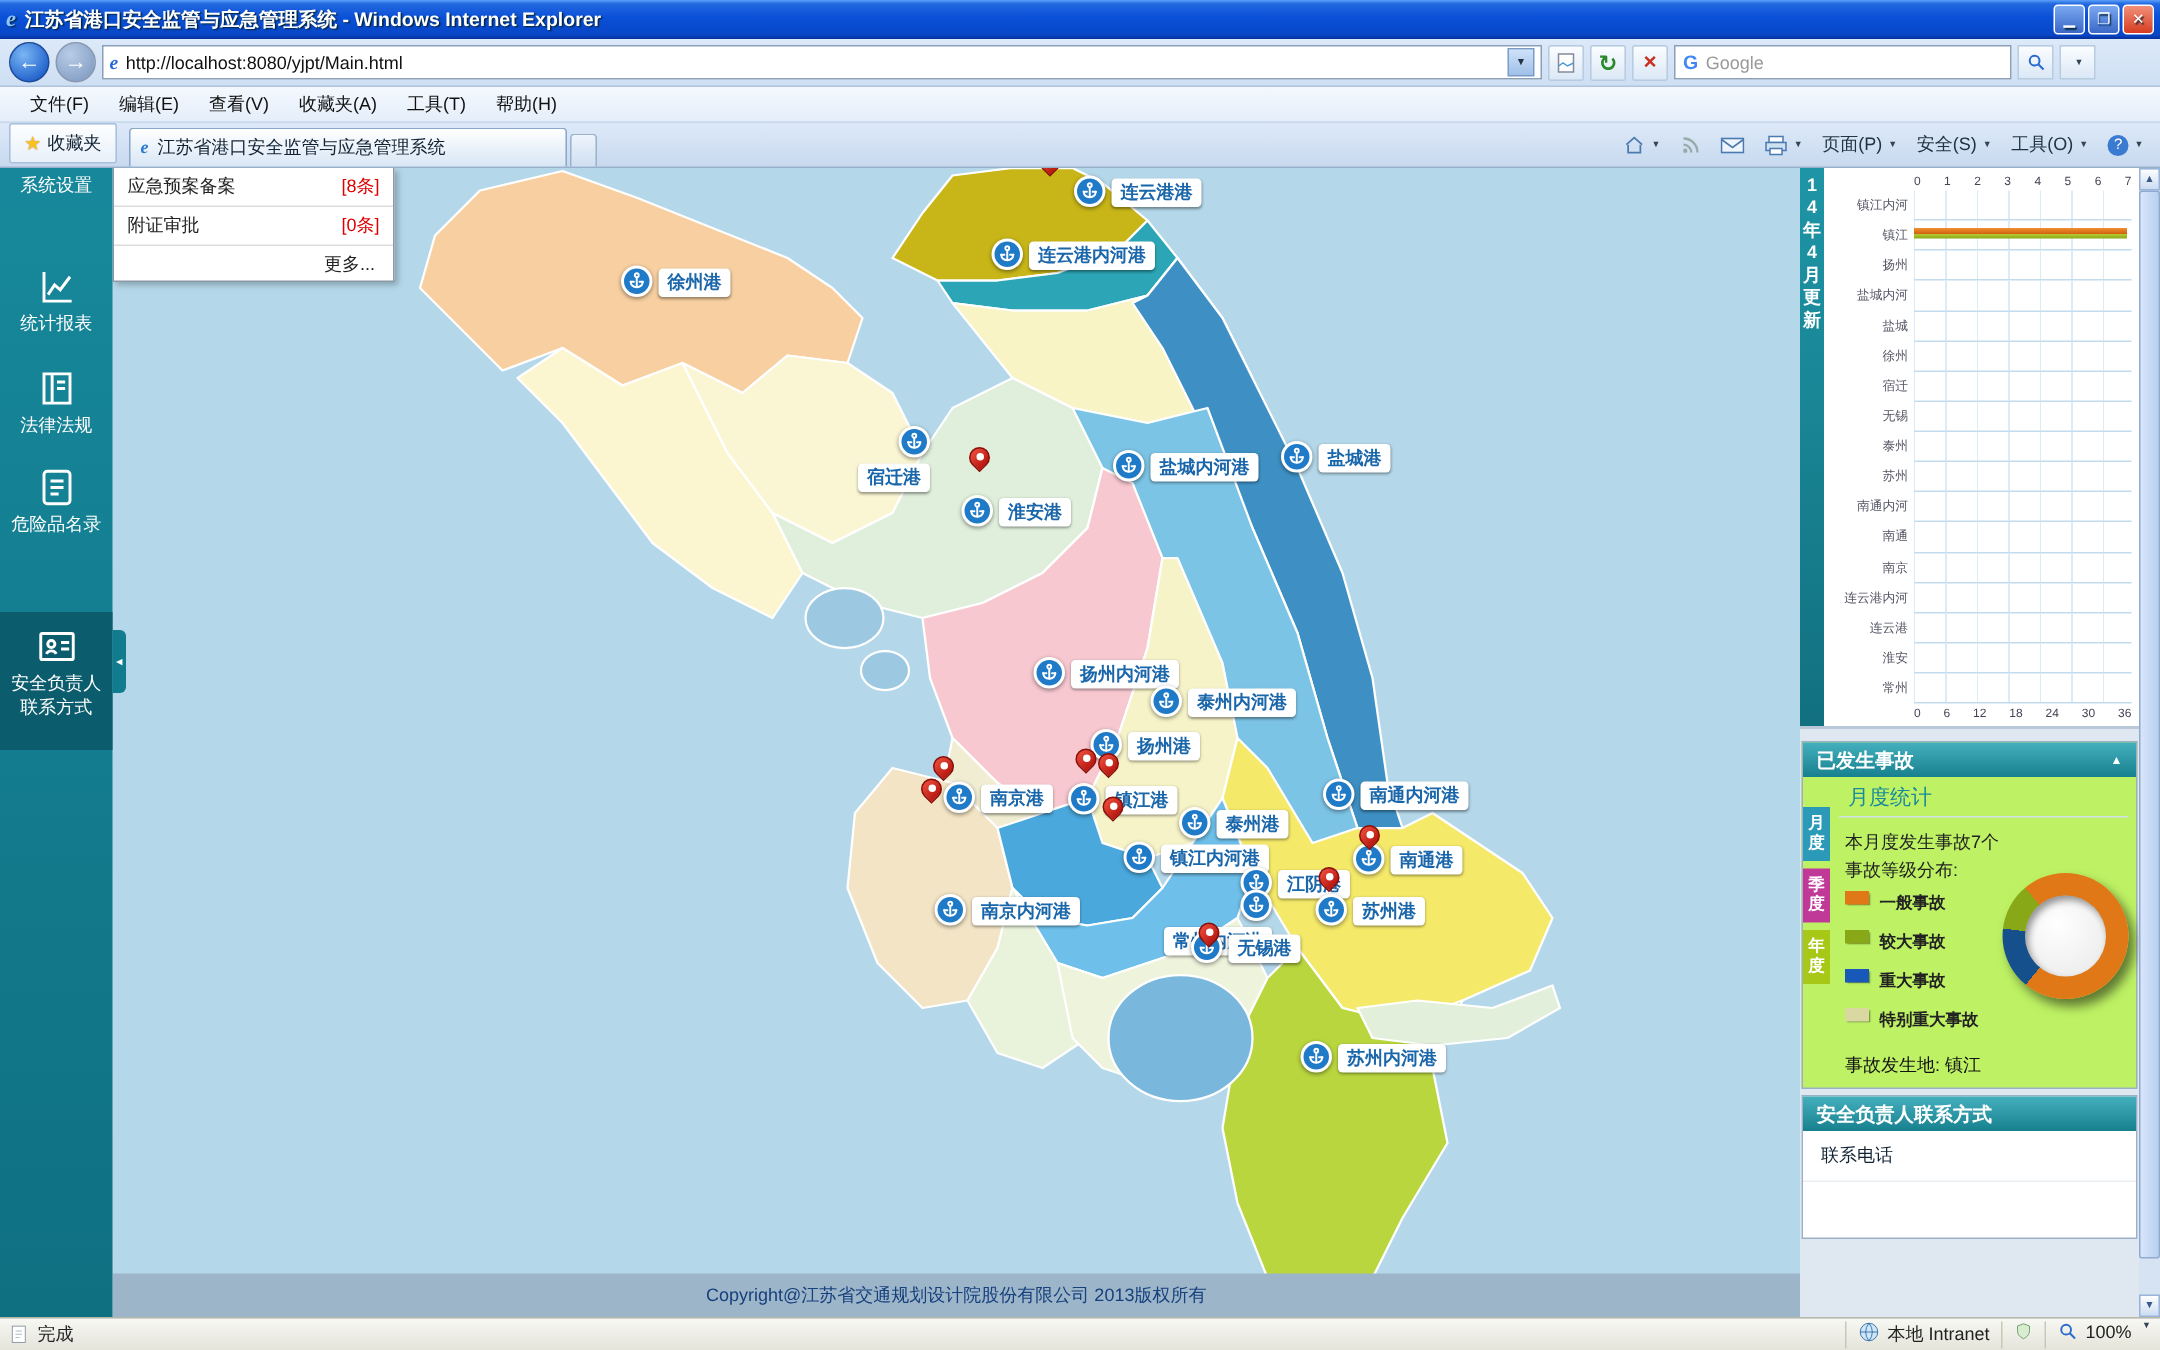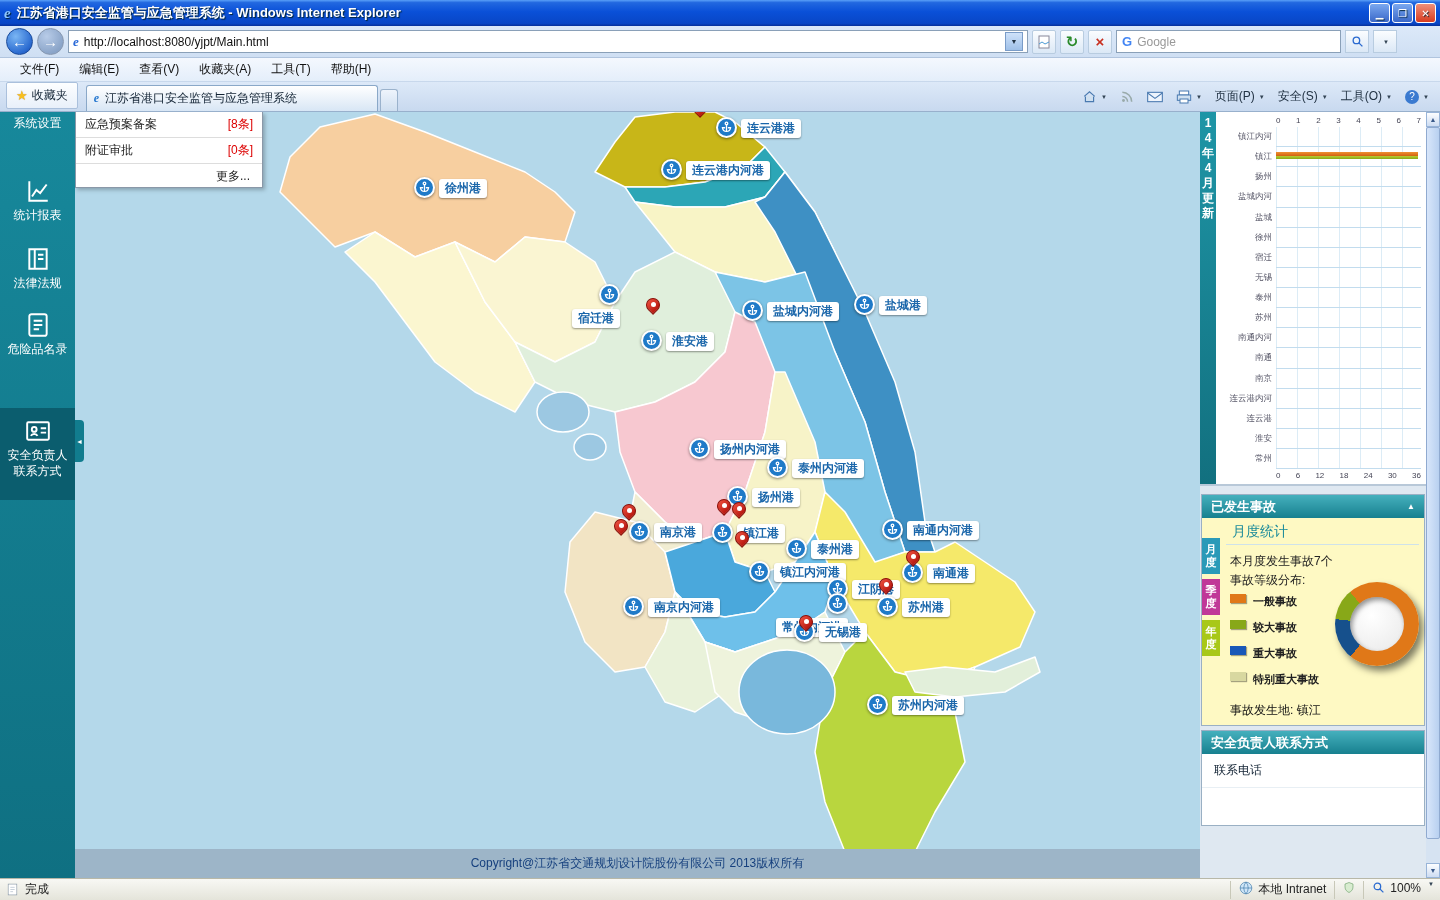--- a/index.html
+++ b/index.html
@@ -81,21 +81,21 @@
 .chart-rows{flex:1;display:flex;flex-direction:column}
 .crow{display:flex;flex:1;min-height:0}
 .clab{width:60px;text-align:right;padding-right:4px;font-size:8.5px;color:#556;align-self:center;flex:none}
 .ctrack{flex:1;position:relative;border-bottom:1px solid #c2dcee;background:repeating-linear-gradient(to right,#dcecf6 0,#dcecf6 1px,transparent 1px,transparent 21px)}
 .cbar{position:absolute;left:0;display:block}
 .b1{top:5px;height:4px;background:linear-gradient(#f09030,#d06010)}
 .b2{top:9px;height:3px;background:linear-gradient(#b8cc30,#8aa818)}
 
 .panel-header{height:23px;background:linear-gradient(#45b0bd,#17808f);color:#fff;font-size:13px;font-weight:bold;display:flex;align-items:center;padding:0 9px}
 .collapse{margin-left:auto;font-size:8px}
-.acc-panel{position:absolute;top:382px;left:1px;width:224px;height:232px;background:#fef9c3;border:1px solid #9ab0c4}
+.acc-panel{position:absolute;top:382px;left:1px;width:224px;height:232px;background:#bef264;border:1px solid #9ab0c4}
 .acc-body{position:relative;height:207px}
 .acc-tabs{position:absolute;left:0;top:20px;width:18px;display:flex;flex-direction:column;gap:5px}
 .vtab{width:18px;padding:5px 0;color:#fff;font-size:11px;font-weight:bold;text-align:center;line-height:13px;cursor:pointer}
 .acc-title{position:absolute;left:30px;top:5px;font-size:14px;color:#1a8a9a}
 .acc-rule{position:absolute;left:24px;right:5px;top:26px;border-bottom:1px solid #cfe2ea}
 .acc-summary{position:absolute;left:28px;top:35px;font-size:12px;color:#222}
 .acc-dist{position:absolute;left:28px;top:54px;font-size:12px;color:#222}
 .legend{position:absolute;left:28px;top:76px;display:flex;flex-direction:column;gap:11px}
 .leg{display:flex;align-items:flex-start;gap:7px;font-size:11px;font-weight:bold;color:#222}
 .leg i{width:16px;height:9px;display:block;box-shadow:1px 1px 1px rgba(0,0,0,.35)}

